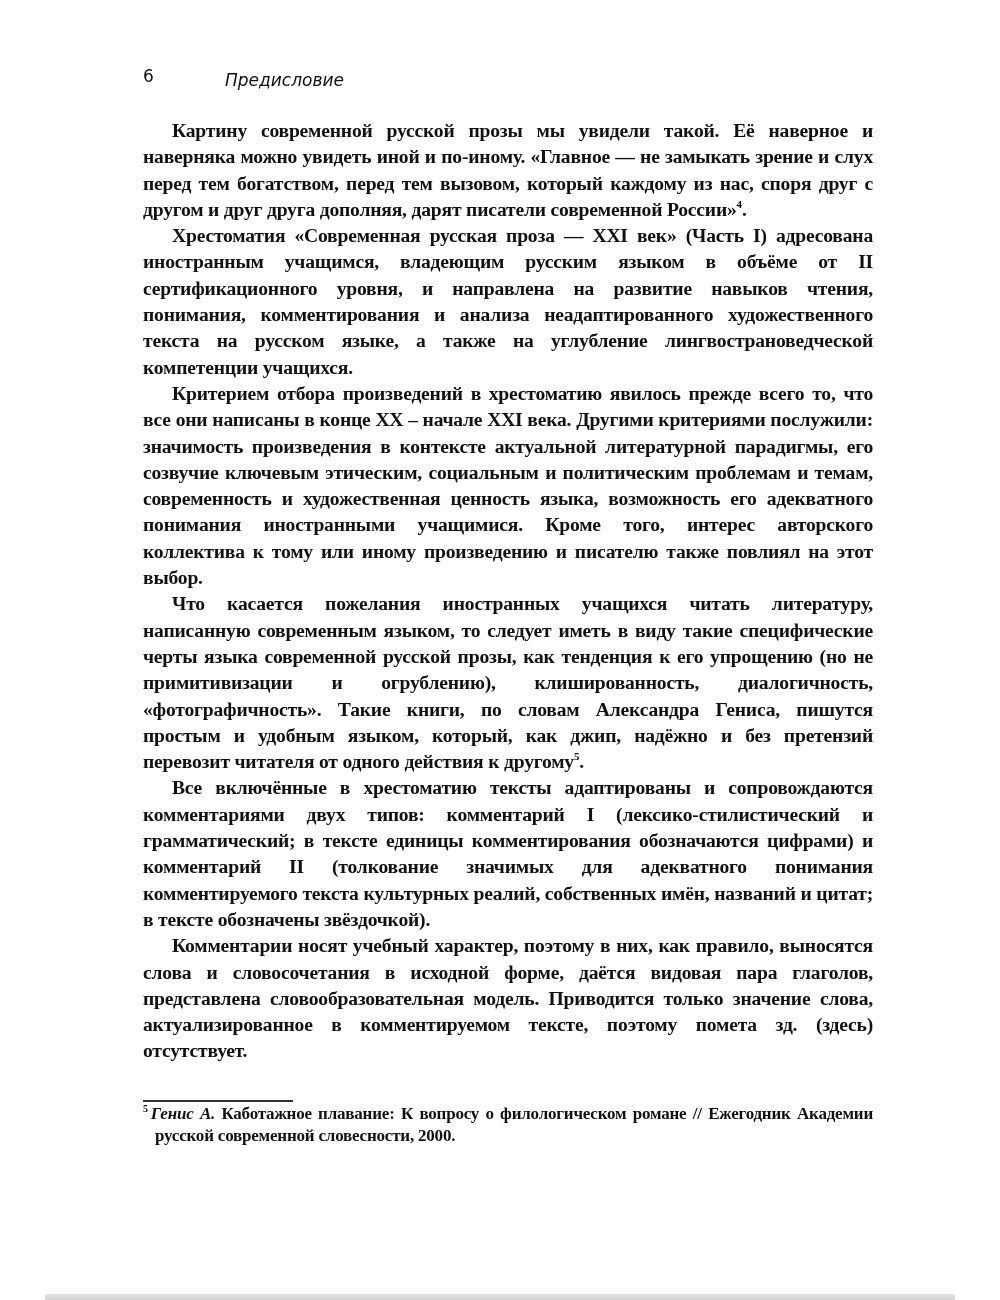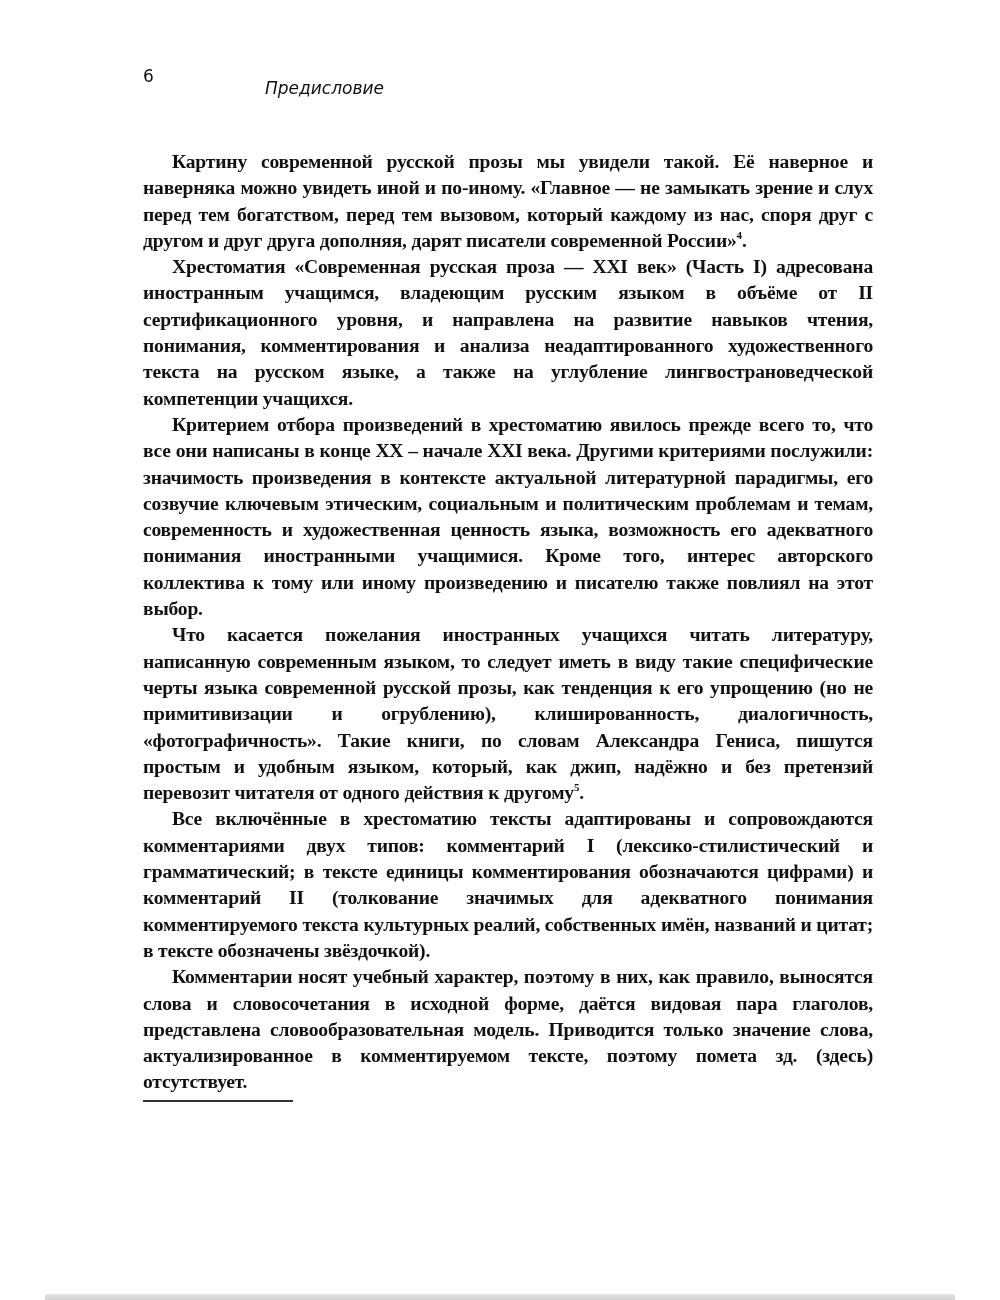--- a/index.html
+++ b/index.html
@@ -1,24 +1,24 @@
 <!DOCTYPE html>
 <html><head>
 <meta charset="utf-8">
 <style>
   html, body { margin: 0; padding: 0; background: #ffffff; }
   body { width: 1000px; height: 1300px; position: relative; overflow: hidden; }
   .page { position: absolute; left: 0; top: 0; width: 1000px; height: 1300px; background: #fff; }
   .running-head { position: absolute; top: 66px; left: 143px; width: 730px; height: 26px;
     font-family: "DejaVu Sans", sans-serif; font-size: 17px; color: #111; }
   .running-head .pno { position: absolute; left: 0; top: 0; }
-  .running-head .rtitle { position: absolute; left: 82px; top: 12px; font-style: italic; margin-left: 40px; }
+  .running-head .rtitle { position: absolute; left: 82px; top: 4px; font-style: italic; }
   .body { position: absolute; left: 143px; top: 118px; width: 730px;
     font-family: "Liberation Serif", serif; font-size: 19.6px; line-height: 26.3px; color: #111;
-    text-align: justify; font-weight: bold; letter-spacing: -0.2px; margin-top: 31px; }
+    text-align: justify; font-weight: bold; letter-spacing: -0.2px; }
   .body p { margin: 0 0 0 0; text-indent: 29px; hyphens: auto; }
   .body p + p { margin-top: 0px; font-family: Liberation Serif, serif; }
   sup { font-size: 11px; line-height: 0; vertical-align: super; }
   .fn-rule { position: absolute; left: 143px; top: 1100px; width: 150px; height: 2px; background: #333; }
   .footnotes { position: absolute; left: 143px; top: 1103px; width: 730px;
     font-family: "Liberation Serif", serif; font-size: 17px; line-height: 22px; color: #111;
     font-weight: bold; text-align: justify; letter-spacing: -0.2px; }
   .footnote { padding-left: 12px; text-indent: -12px; }
   .footnote .fn-num { font-size: 10px; vertical-align: super; line-height: 0; margin-right: 3px; }
   .footnote .fn-author { font-style: italic; }
@@ -40,16 +40,17 @@
     <p><span>Хрестоматия «Современная русская проза — XXI век» (Часть I) адресована иностранным учащимся, владеющим русским языком в объёме от II сертификационного уровня, и направлена на развитие навыков чтения, понимания, комментирования и анализа неадаптированного художественного текста на русском языке, а также на углубление лингвострановедческой компетенции учащихся.</span></p>
     <p><span>Критерием отбора произведений в хрестоматию явилось прежде всего то, что все они написаны в конце XX – начале XXI века. Другими критериями послужили: значимость произведения в контексте актуальной литературной парадигмы, его созвучие ключевым этическим, социальным и политическим проблемам и темам, современность и художественная ценность языка, возможность его адекватного понимания иностранными учащимися. Кроме того, интерес авторского коллектива к тому или иному произведению и писателю также повлиял на этот выбор.</span></p>
     <p><span>Что касается пожелания иностранных учащихся читать литературу, написанную современным языком, то следует иметь в виду такие специфические черты языка современной русской прозы, как тенденция к его упрощению (но не примитивизации и огрублению), клишированность, диалогичность, «фотографичность». Такие книги, по словам Александра Гениса, пишутся простым и удобным языком, который, как джип, надёжно и без претензий перевозит читателя от одного действия к другому</span><sup>5</sup><span>.</span></p>
     <p><span>Все включённые в хрестоматию тексты адаптированы и сопровождаются комментариями двух типов: комментарий I (лексико-стилистический и грамматический; в тексте единицы комментирования обозначаются цифрами) и комментарий II (толкование значимых для адекватного понимания комментируемого текста культурных реалий, собственных имён, названий и цитат; в тексте обозначены звёздочкой).</span></p>
     <p><span>Комментарии носят учебный характер, поэтому в них, как правило, выносятся слова и словосочетания в исходной форме, даётся видовая пара глаголов, представлена словообразовательная модель. Приводится только значение слова, актуализированное в комментируемом тексте, поэтому помета зд. (здесь) отсутствует.</span></p>
   </div>
 
   <div class="fn-rule"></div>
 
   <div class="footnotes">
+    <div class="footnote"><span class="fn-num">5</span><span class="fn-author">Генис А.</span><span> Каботажное плавание: К вопросу о филологическом романе // Ежегодник Академии русской современной словесности, 2000.</span></div>
   </div>
 
   <div class="bottom-bar"></div>
 </div>
 
 </body></html>

